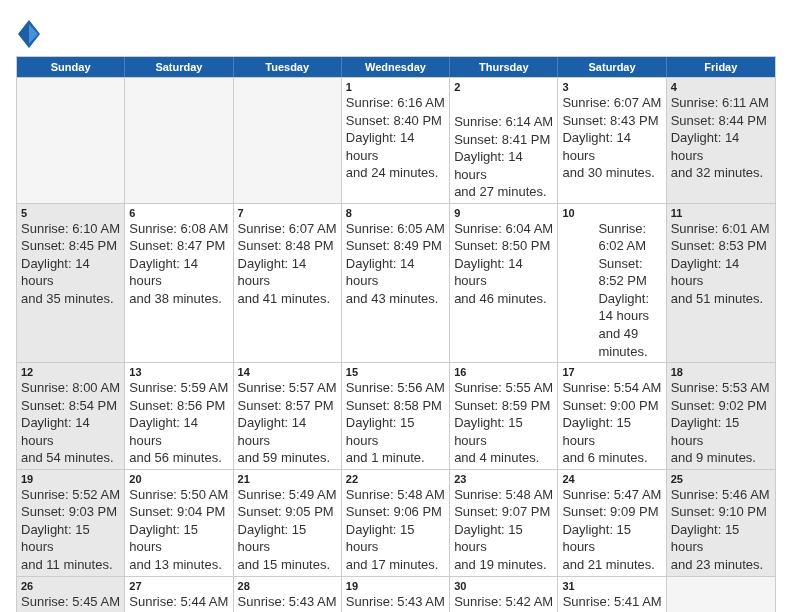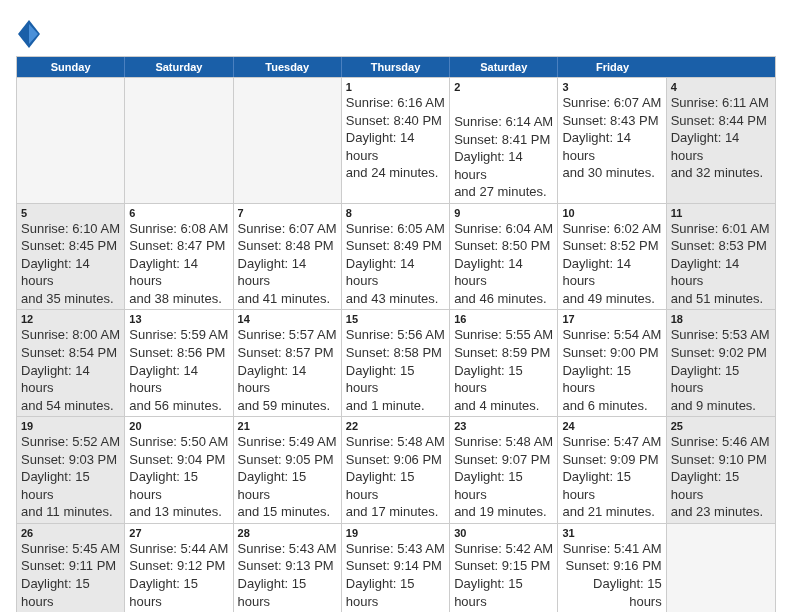--- a/index.html
+++ b/index.html
@@ -130,20 +130,21 @@
       <div class="title-month"></div>
       <div class="title-location"></div>
     </div>
   </div>
 
   <div class="calendar">
     <div class="cal-header">
     <div class="cal-header-cell">Sunday</div>
         <div class="cal-header-cell">Saturday</div>
         <div class="cal-header-cell">Tuesday</div>
+        <div class="cal-header-cell">Wednesday</div>
         <div class="cal-header-cell">Thursday</div>
         <div class="cal-header-cell">Saturday</div>
         <div class="cal-header-cell">Friday</div>
       </div>
     <div class="cal-body">
     <div class="cal-row">
           <div class="cal-cell empty"></div>
           <div class="cal-cell empty"></div>
           <div class="cal-cell empty"></div>
           <div class="cal-cell">
@@ -206,21 +207,21 @@
           </div>
           <div class="cal-cell">
             <span class="day-number">9</span>
             <div class="cell-info" style="white-space: pre-line;">Sunrise: 6:04 AM
 Sunset: 8:50 PM
 Daylight: 14 hours
 and 46 minutes.</div>
           </div>
           <div class="cal-cell">
             <span class="day-number">10</span>
-            <div class="cell-info" style="white-space: pre-line;">Sunrise: 6:02 AM
+            <div class="cell-info" style="white-space: pre-line; margin-left: 36px;">Sunrise: 6:02 AM
 Sunset: 8:52 PM
 Daylight: 14 hours
 and 49 minutes.</div>
           </div>
           <div class="cal-cell shaded">
             <span class="day-number">11</span>
             <div class="cell-info" style="white-space: pre-line;">Sunrise: 6:01 AM
 Sunset: 8:53 PM
 Daylight: 14 hours
 and 51 minutes.</div>

